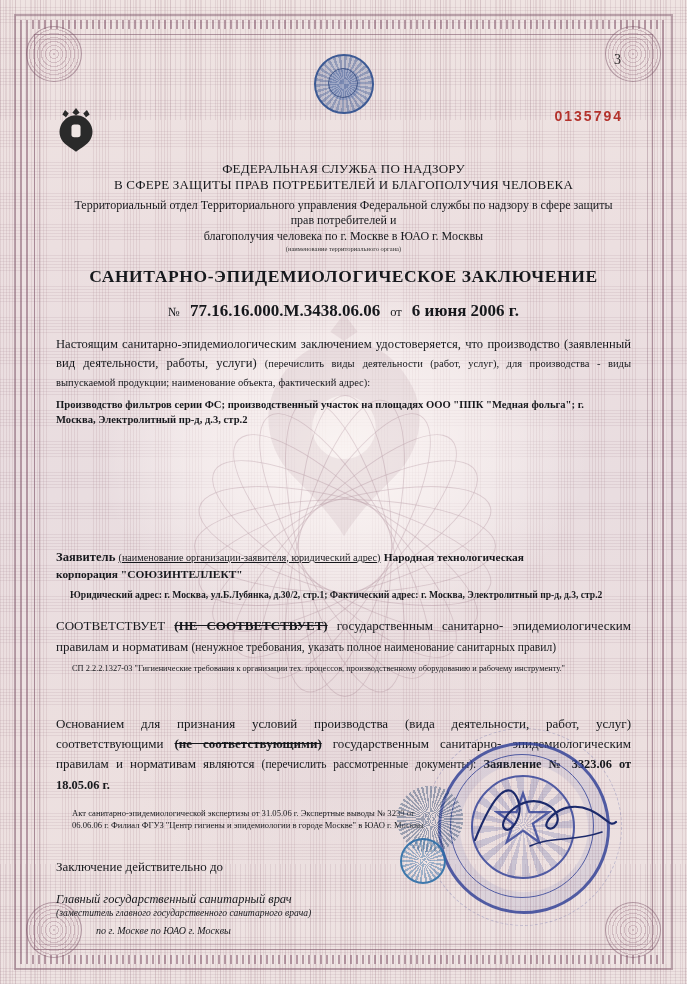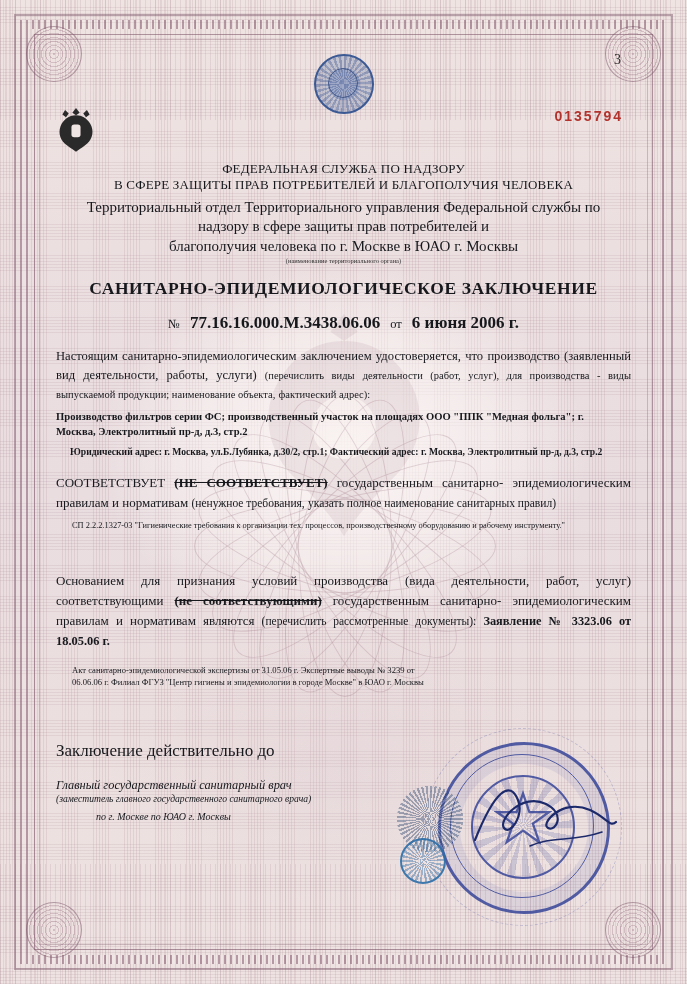--- a/index.html
+++ b/index.html
@@ -177,21 +177,21 @@
   .org-title {
     text-align: center;
     font-weight: normal;
     font-size: 13px;
     line-height: 1.25;
     letter-spacing: 0.2px;
     margin-top: 2px;
   }
   .org-sub {
     text-align: center;
-    font-size: 15px;
+    font-size: 12px;
     line-height: 1.3;
     margin-top: 4px;
     padding: 0 18px;
   }
   .org-sub-note {
     text-align: center;
     font-size: 6.5px;
     margin-top: 1px;
     color: #333;
   }
@@ -285,22 +285,22 @@
   }
 
   .act {
     margin-top: 12px;
     font-size: 8.6px;
     line-height: 1.45;
     padding-left: 16px;
   }
 
   .valid {
-    margin-top: 52px;
-    font-size: 17px;
+    margin-top: 27px;
+    font-size: 13px;
   }
 
   .signer {
     margin-top: 16px;
     font-size: 12.4px;
     font-style: italic;
     line-height: 1.35;
   }
   .signer .sub {
     font-size: 9.6px;
@@ -494,20 +494,26 @@
       <span class="thin">(перечислить виды</span>
       <span class="thin">деятельности (работ, услуг), для производства - виды выпускаемой продукции; наименование объекта,</span>
       <span class="thin">фактический адрес):</span>
     </div>
 
     <div class="obj-block">
       <div>Производство фильтров серии ФС; производственный участок на площадях ООО "ППК "Медная фольга"; г.</div>
       <div>Москва, Электролитный пр-д, д.3, стр.2</div>
     </div>
 
+    <div class="applicant">
+      <span class="bold">Заявитель</span>
+      <span class="u">(наименование организации-заявителя, юридический адрес)</span>
+      <span class="name">Народная технологическая</span>
+      <div class="name">корпорация "СОЮЗИНТЕЛЛЕКТ"</div>
+    </div>
 
     <div class="addr">Юридический адрес: г. Москва, ул.Б.Лубянка, д.30/2, стр.1; Фактический адрес: г. Москва, Электролитный пр-д, д.3, стр.2</div>
 
     <div class="conform">
       <span>СООТВЕТСТВУЕТ</span>
       <span class="strike">(НЕ СООТВЕТСТВУЕТ)</span>
       <span>государственным санитарно-</span>
       <span>эпидемиологическим правилам и нормативам</span>
       <span class="thin">(ненужное требования,</span>
       <span class="thin">указать полное наименование санитарных правил)</span>

